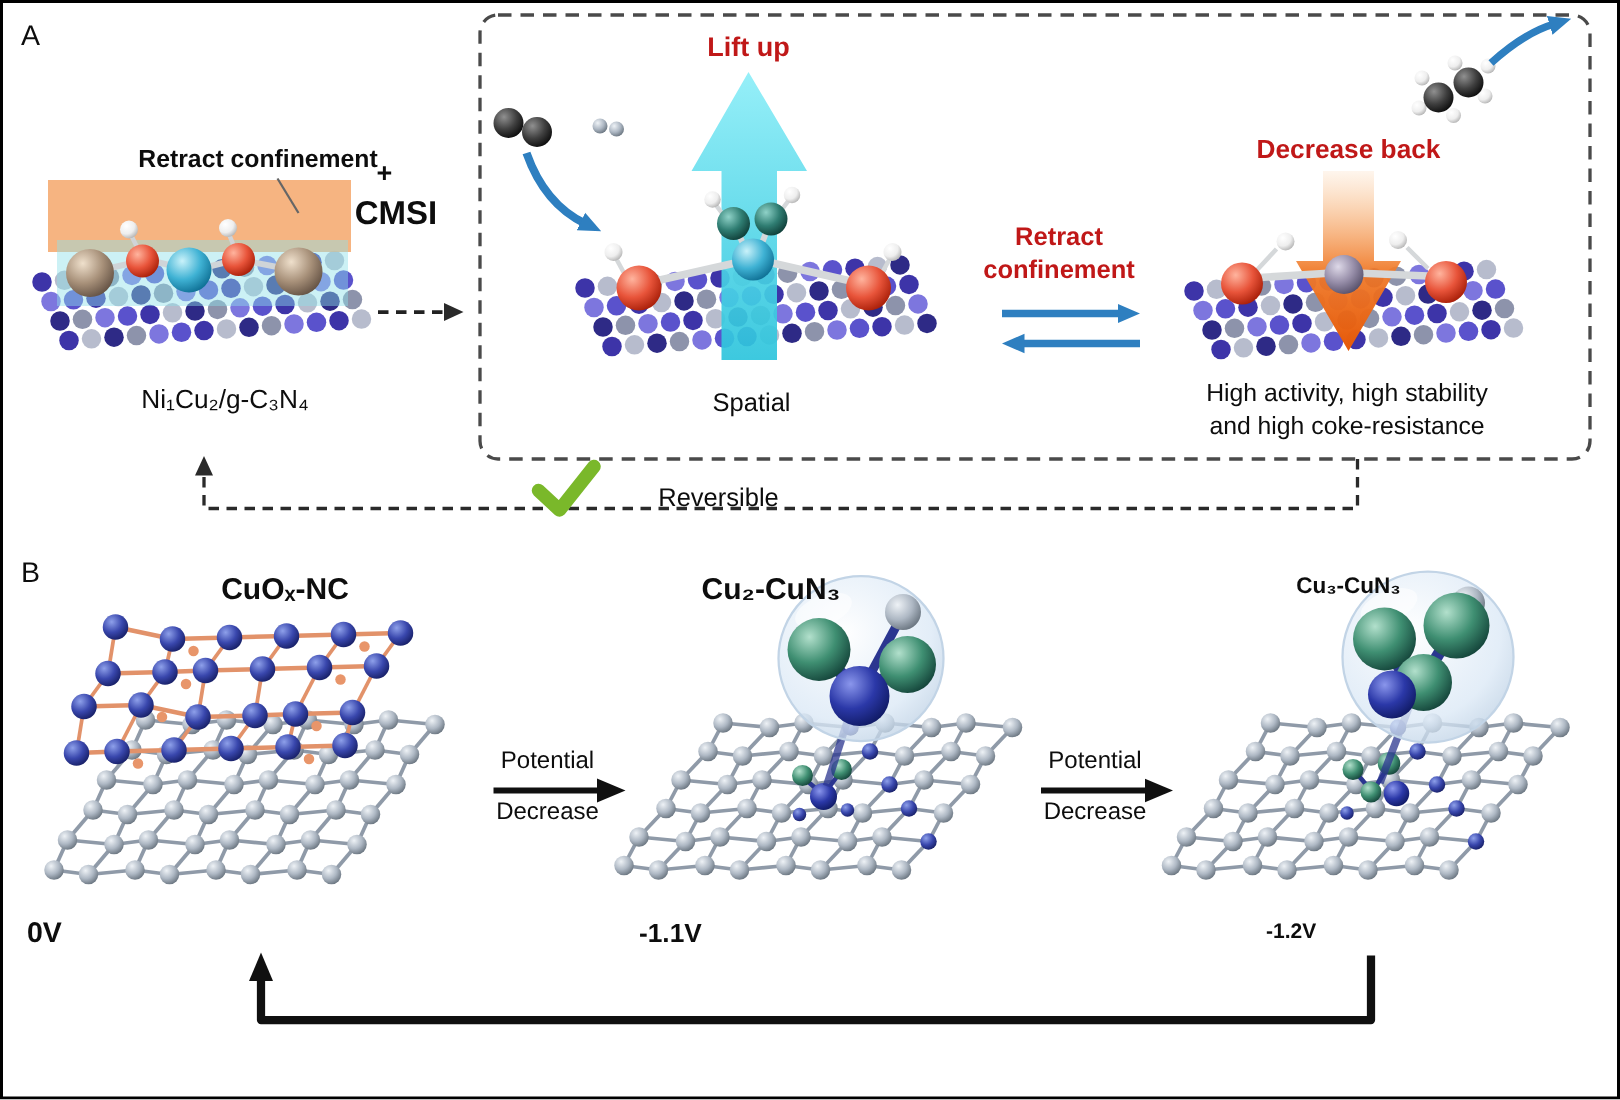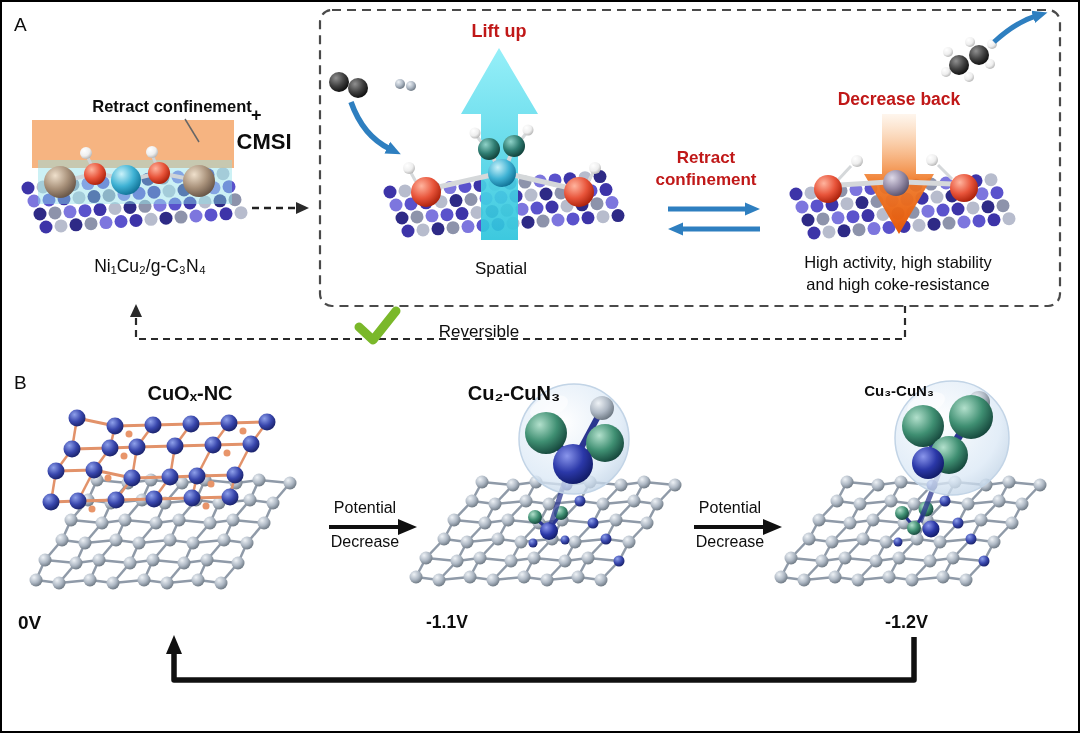--- a/index.html
+++ b/index.html
@@ -903,19 +903,19 @@
 <div class="t c" style="left:896px;top:251px;font-size:16.5px">High activity, high stability</div>
 <div class="t c" style="left:896px;top:273px;font-size:16.5px">and high coke-resistance</div>
 <div class="t c" style="left:477px;top:320px;font-size:17px">Reversible</div>
 
 <div class="t" style="left:12px;top:370px;font-size:19px">B</div>
 <div class="t c b" style="left:188px;top:380px;font-size:20px">CuOₓ-NC</div>
 <div class="t c b" style="left:512px;top:380px;font-size:20px">Cu₂-CuN₃</div>
 <div class="t c b" style="left:897px;top:380px;font-size:15px">Cu₃-CuN₃</div>
 <div class="t b" style="left:16px;top:610px;font-size:19px">0V</div>
 <div class="t b" style="left:424px;top:610px;font-size:17.5px">-1.1V</div>
-<div class="t b" style="left:883px;top:610px;font-size:18px">-1.2V</div>
+<div class="t b" style="left:842px;top:610px;font-size:14px">-1.2V</div>
 <div class="t c" style="left:363px;top:497px;font-size:16px">Potential</div>
 <div class="t c" style="left:363px;top:531px;font-size:16px">Decrease</div>
 <div class="t c" style="left:728px;top:497px;font-size:16px">Potential</div>
 <div class="t c" style="left:728px;top:531px;font-size:16px">Decrease</div>
 
 </div>
 
 </body></html>

